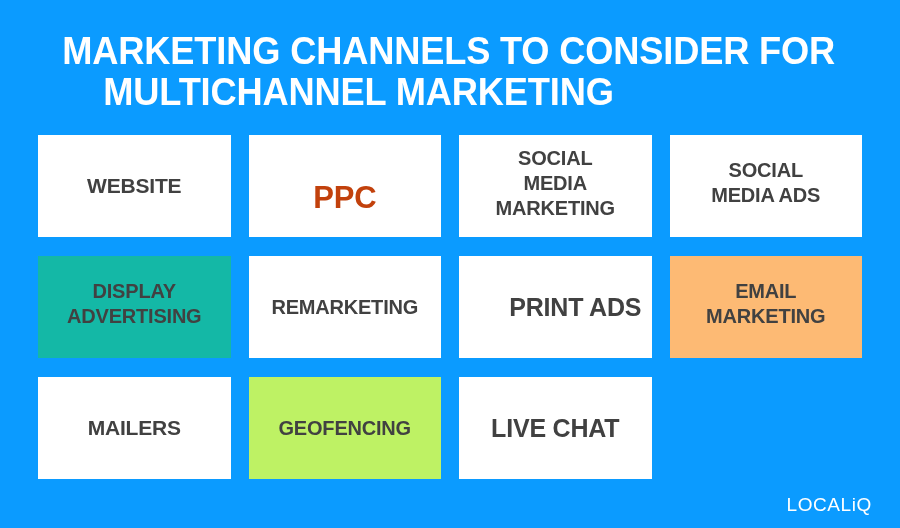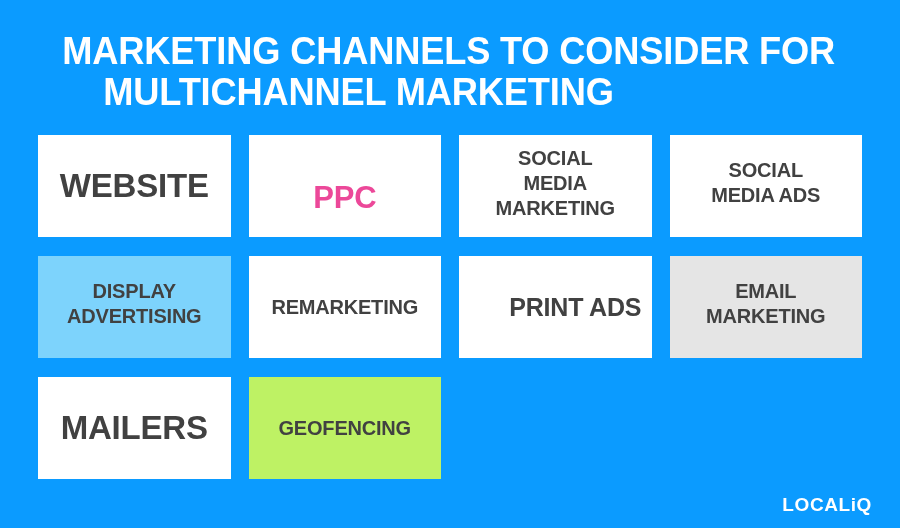--- a/index.html
+++ b/index.html
@@ -74,36 +74,36 @@
     text-align: center;
     color: #414141;
     font-family: "Liberation Sans Narrow", "Liberation Sans", sans-serif;
     font-weight: bold;
     letter-spacing: -0.2px;
     white-space: pre-line;
   }
 
   
   .sz-xl .card-label { font-size: 31px; line-height: 34px; }
-  .sz-lg .card-label { font-size: 33px; line-height: 30px; }
+  .sz-lg .card-label { font-size: 21px; line-height: 30px; }
   .sz-md .card-label { font-size: 25px; line-height: 28px; }
   .sz-sm .card-label { font-size: 20px; line-height: 25px; }
   .sz-xs .card-label { font-size: 20px; line-height: 23px; }
 
   
   .nudge-up .card-label { position: relative; top: -3px; }
 
   
   #logo {
     position: absolute;
     right: 28px;
     bottom: 14px;
     color: #ffffff;
     font-family: "Liberation Sans", sans-serif;
-    font-weight: bold;
+    font-weight: normal;
     font-size: 19px;
     letter-spacing: 0.6px;
     line-height: 19px;
     white-space: nowrap;
   }
 </style>
 </head>
 <body>
 
 <div id="infographic" style="background: rgb(11, 155, 255);">
@@ -111,48 +111,51 @@
   <div id="title-block">
     <span class="title-line" style="color: rgb(255, 255, 255);">MARKETING CHANNELS TO CONSIDER FOR</span>
     <span class="title-line" style="color: rgb(255, 255, 255);">MULTICHANNEL MARKETING</span>
   </div>
 
   <div id="card-grid">
       <div class="card sz-lg" style="background: rgb(255, 255, 255);">
         <span class="card-label" style="color: rgb(65, 65, 65);">WEBSITE</span>
       </div>
       <div class="card sz-xl" style="background: rgb(255, 255, 255);">
-        <span class="card-label" style="color: #ec4899; margin-top: 24px;">PPC</span>
+        <span class="card-label" style="color: #c2410c; margin-top: 24px;">PPC</span>
       </div>
       <div class="card sz-sm nudge-up" style="background: rgb(255, 255, 255);">
         <span class="card-label" style="color: rgb(65, 65, 65);">SOCIAL
 MEDIA
 MARKETING</span>
       </div>
       <div class="card sz-sm nudge-up" style="background: rgb(255, 255, 255);">
         <span class="card-label" style="color: rgb(65, 65, 65);">SOCIAL
 MEDIA ADS</span>
       </div>
-      <div class="card sz-sm nudge-up" style="background: #7dd3fc;">
+      <div class="card sz-sm nudge-up" style="background: #14b8a6;">
         <span class="card-label" style="color: rgb(65, 65, 65);">DISPLAY
 ADVERTISING</span>
       </div>
       <div class="card sz-xs" style="background: rgb(255, 255, 255);">
         <span class="card-label" style="color: rgb(65, 65, 65);">REMARKETING</span>
       </div>
       <div class="card sz-md" style="background: rgb(255, 255, 255); padding-left: 46px;">
         <span class="card-label" style="color: rgb(65, 65, 65);">PRINT ADS</span>
       </div>
-      <div class="card sz-sm nudge-up" style="background: #e5e5e5;">
+      <div class="card sz-sm nudge-up" style="background: #fdba74;">
         <span class="card-label" style="color: rgb(65, 65, 65);">EMAIL
 MARKETING</span>
       </div>
       <div class="card sz-lg" style="background: rgb(255, 255, 255);">
         <span class="card-label" style="color: rgb(65, 65, 65);">MAILERS</span>
       </div>
       <div class="card sz-xs" style="background: #bef264;">
         <span class="card-label" style="color: rgb(65, 65, 65);">GEOFENCING</span>
       </div>
+      <div class="card sz-md" style="background: rgb(255, 255, 255);">
+        <span class="card-label" style="color: rgb(65, 65, 65);">LIVE CHAT</span>
+      </div>
     </div>
 
   <div id="logo" style="color: rgb(255, 255, 255);">LOCALiQ</div>
 
 </div>
 
 </body></html>

